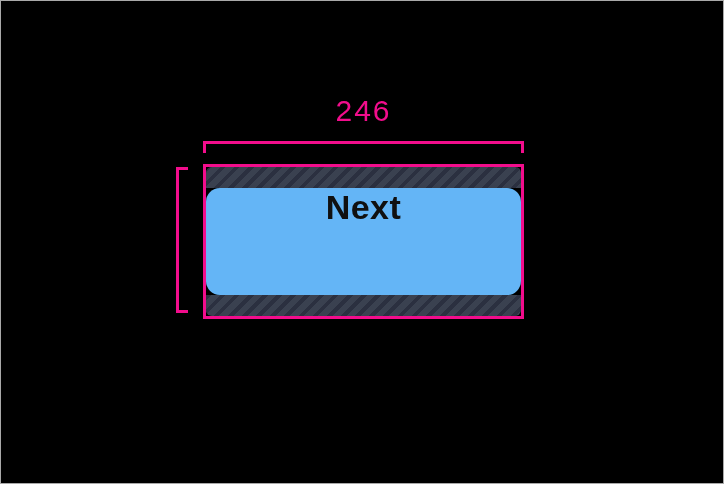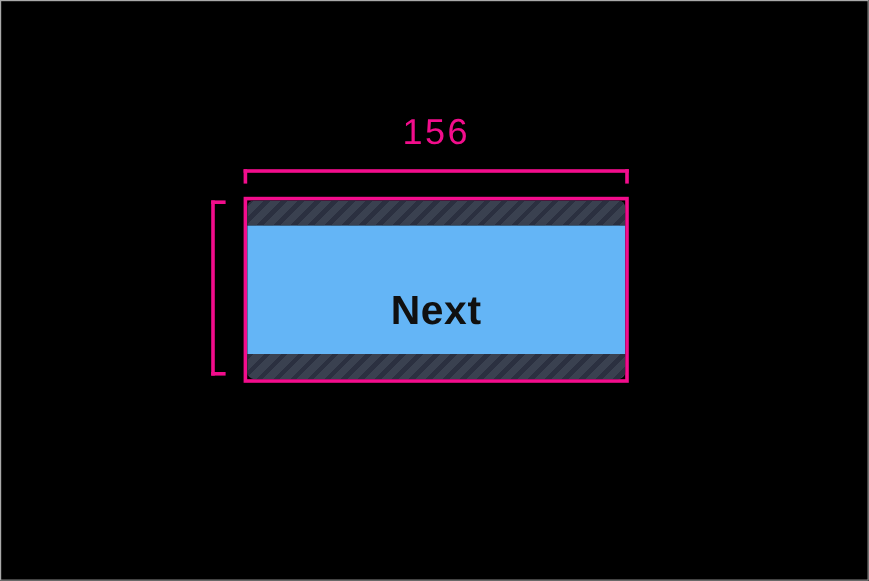--- a/index.html
+++ b/index.html
@@ -62,42 +62,42 @@
   .pad-hatch{
     height:21px;flex:0 0 21px;
     background:
       repeating-linear-gradient(135deg,
         var(--padding-stripe,#2B3040) 0 4px,
         transparent 4px 10px),
       var(--padding-fill,#3A4150);
   }
   .next-button{
     flex:1 1 auto;
-    display:flex;align-items:flex-end;justify-content:center;
+    display:flex;align-items:flex-start;justify-content:center;
     background:var(--button-fill,#64B5F6);
     border:none;
-    border-radius:0;
+    border-radius:14px;
     box-shadow:0 3px 5px rgba(0,0,0,0.35);
     cursor:pointer;
-    padding:16px;
+    padding:0;
   }
   .next-button span{
     color:var(--button-text,#101010);
     font-family:"Liberation Sans", sans-serif;
     font-size:34px;
     font-weight:600;
     letter-spacing:0.5px;
   }
 </style>
 </head>
 <body>
 
 <div class="stage">
 
-  <div class="dim-label width">156</div>
+  <div class="dim-label width">246</div>
   <div class="bracket width"></div>
 
   <div class="bracket height"></div>
 
   <div class="widget-outline">
     <div class="widget-inner">
       <div class="pad-hatch"></div>
       <button class="next-button">
         <span>Next</span>
       </button>

